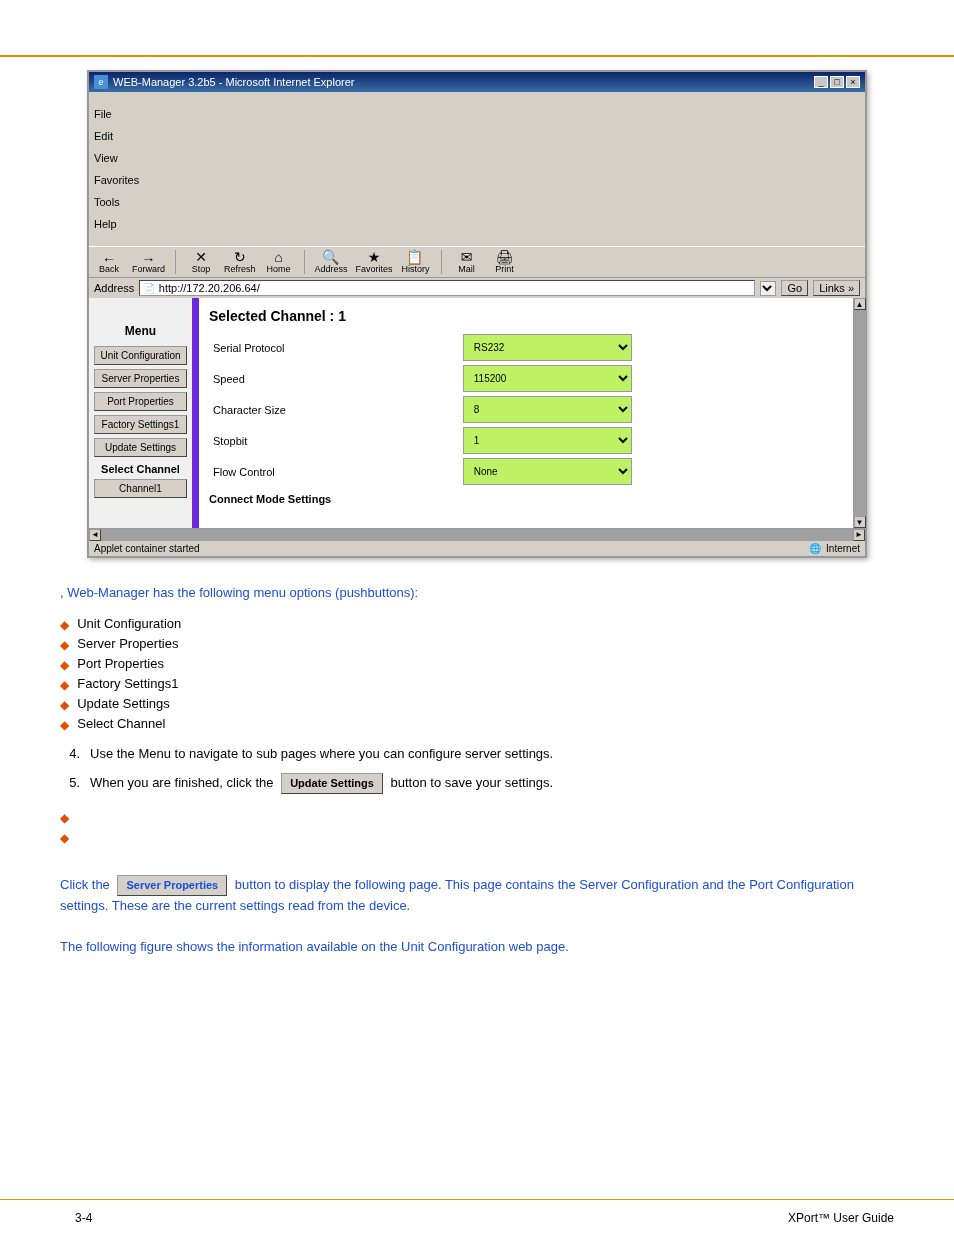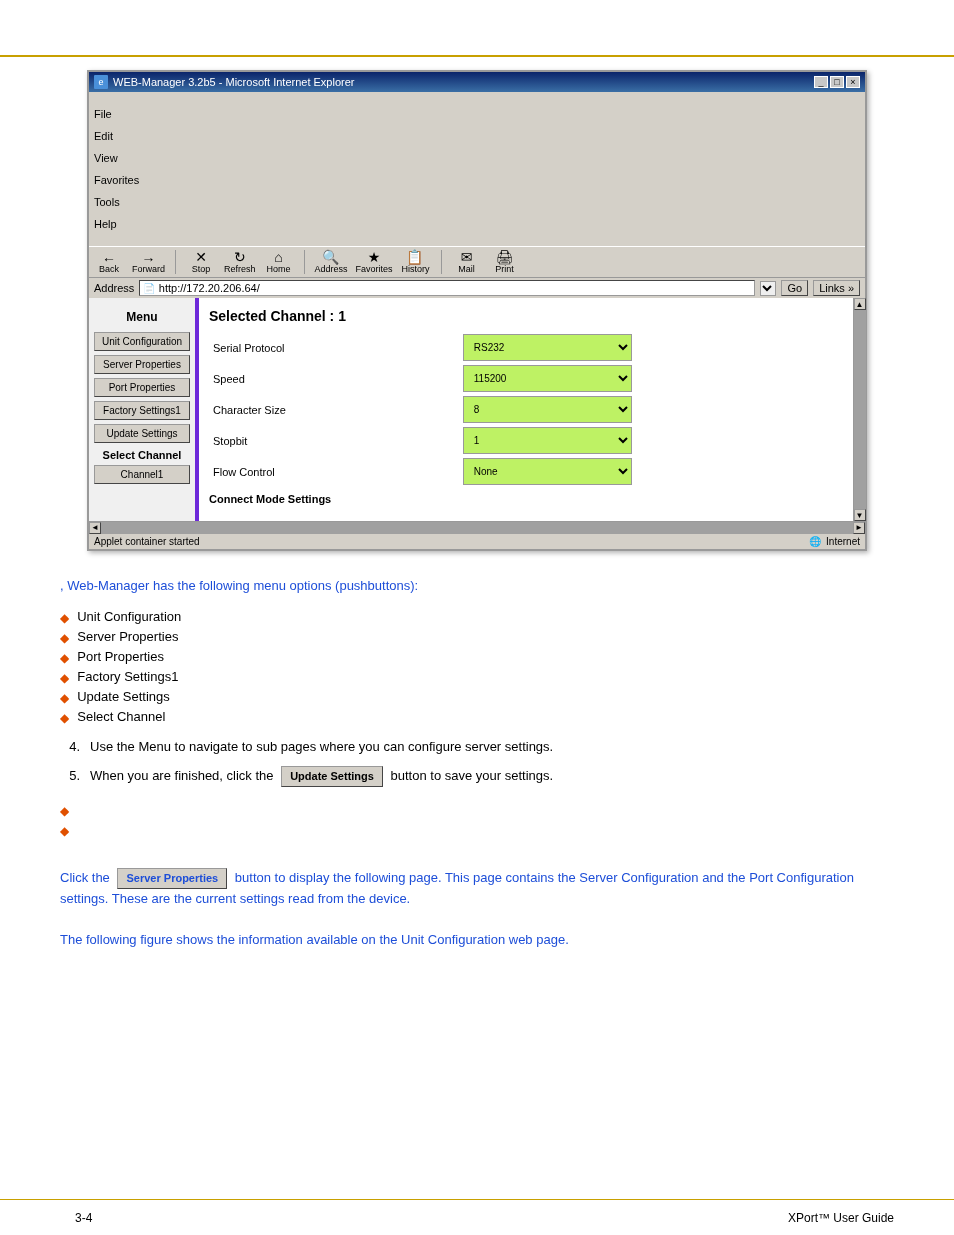--- a/index.html
+++ b/index.html
@@ -176,22 +176,22 @@
 
     .browser-main {
       flex: 1;
       display: flex;
     }
 
     
     .menu-panel {
       width: 110px;
       background: #f0f0f0;
-      padding: 12px 5px;
-      border-right: 4px solid #6d28d9;
+      padding: 26px 5px;
+      border-right: 7px solid #6d28d9;
       font-size: 11px;
     }
 
     .menu-title {
       font-weight: bold;
       text-align: center;
       margin-bottom: 8px;
       font-size: 12px;
     }
 

